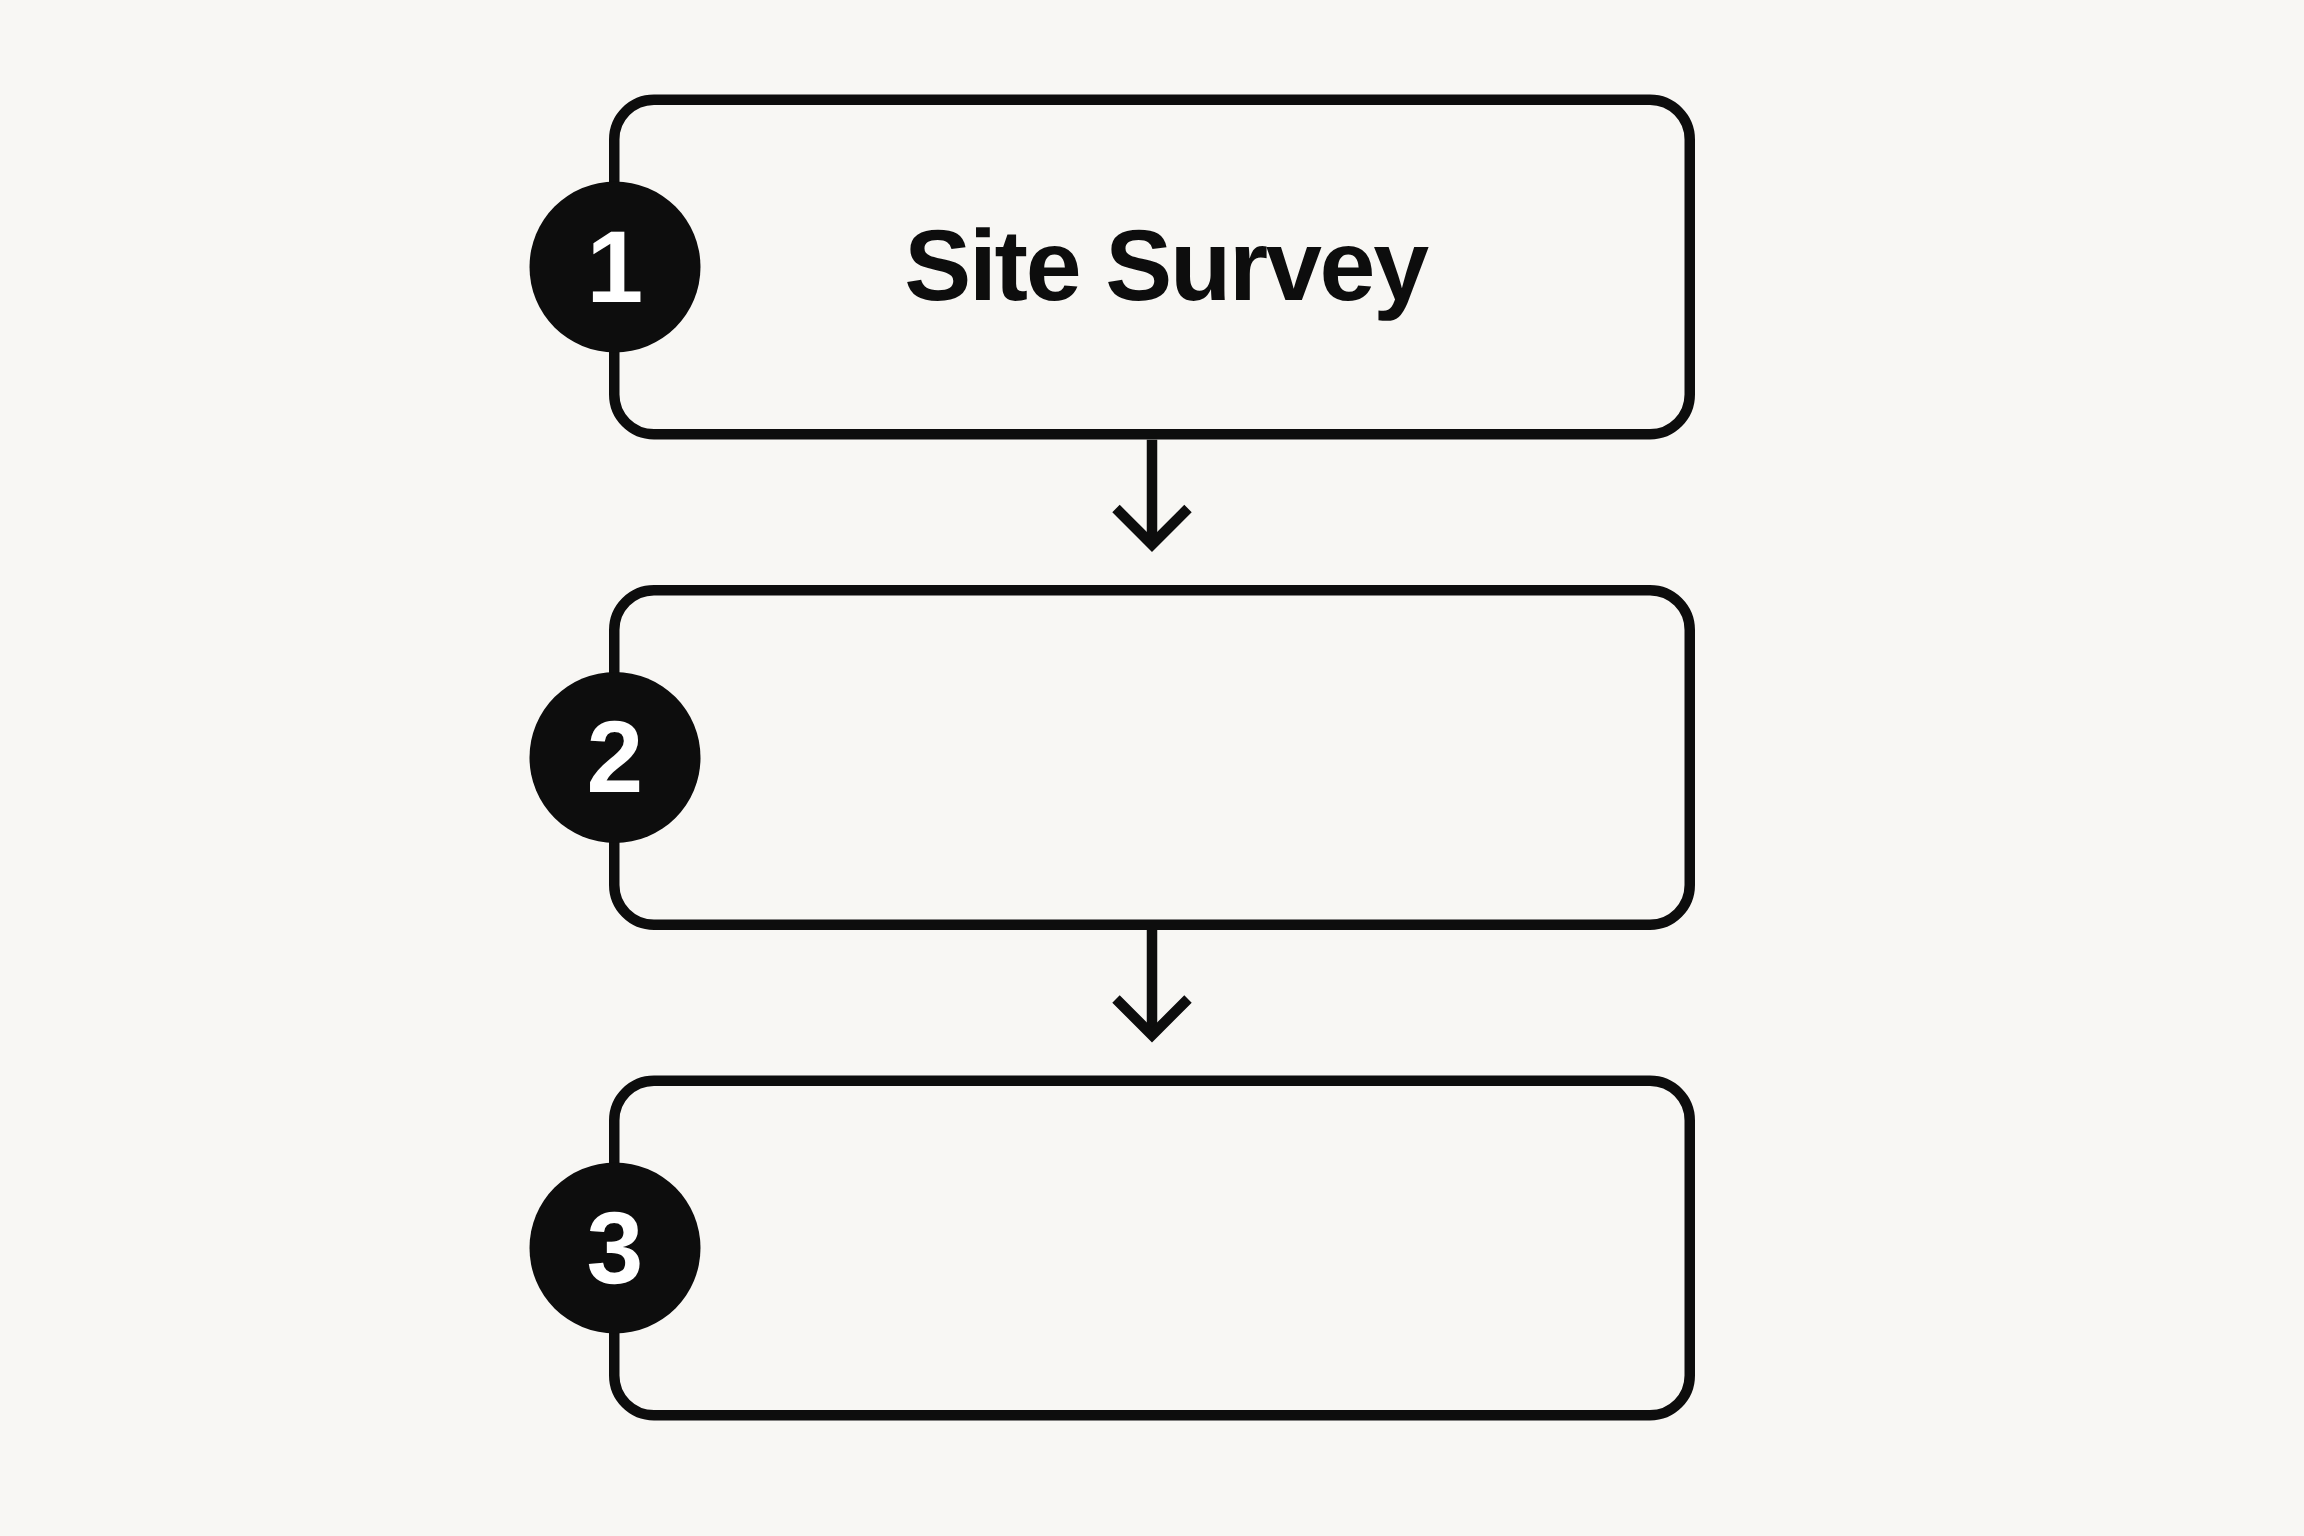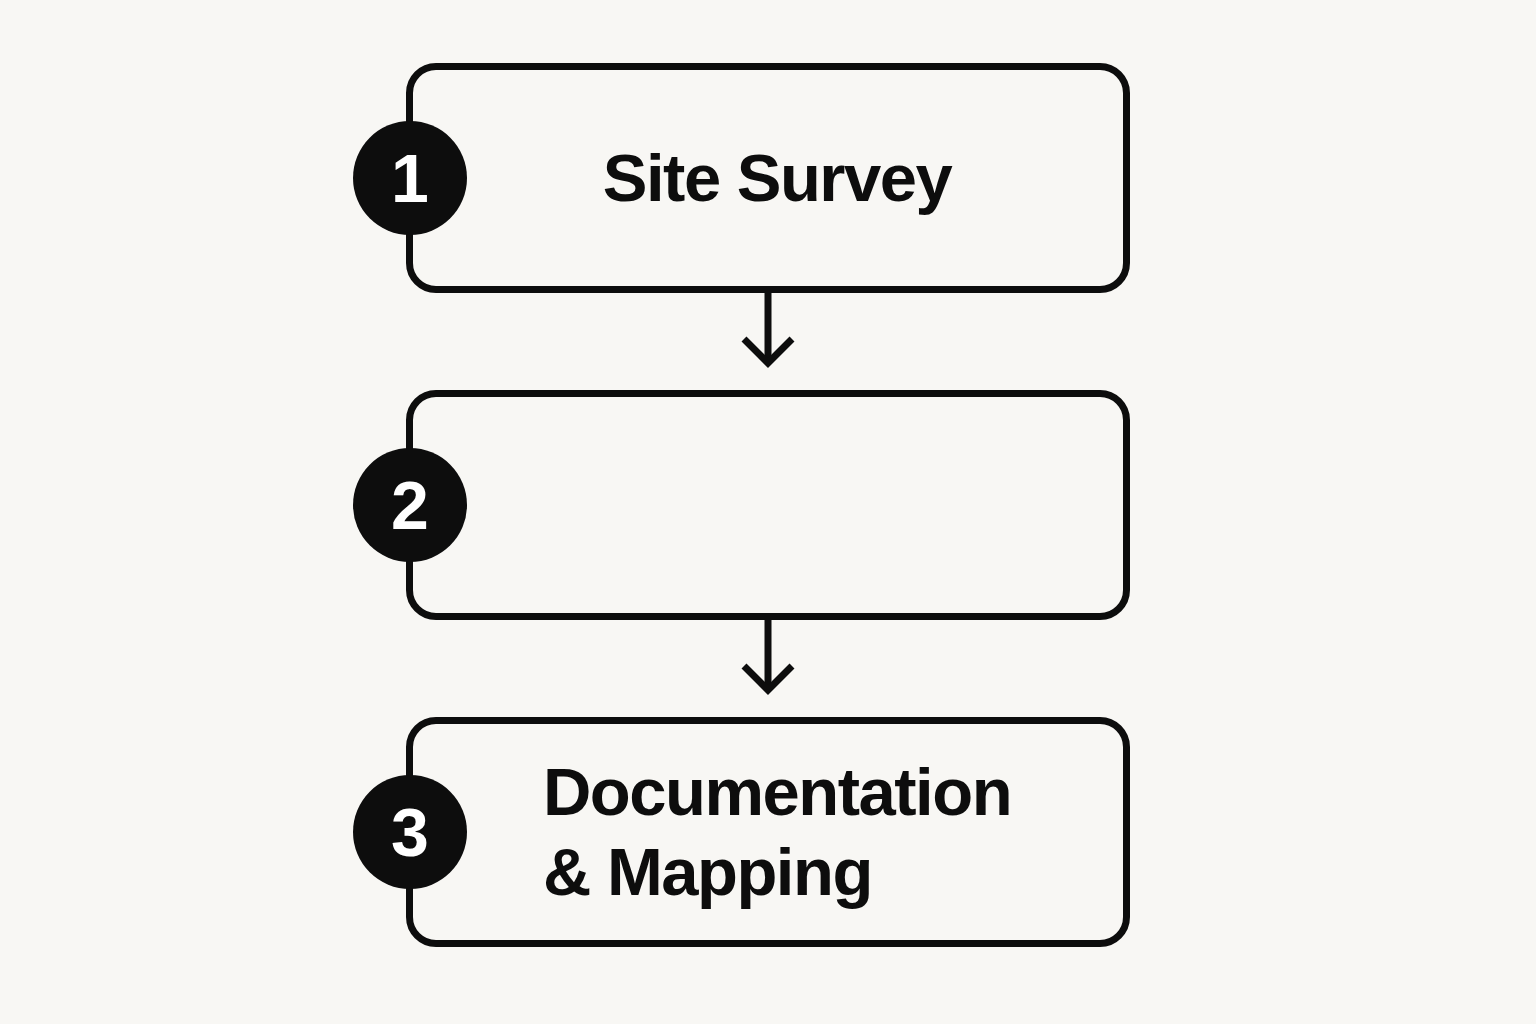--- a/index.html
+++ b/index.html
@@ -49,21 +49,21 @@
     align-items: center;
     justify-content: center;
     font-size: 68px;
     font-weight: bold;
     line-height: 1;
   }
   .label {
     font-size: 67px;
     font-weight: bold;
     color: var(--ink);
-    text-align: left;
+    text-align: right;
     line-height: 1.2;
     letter-spacing: -1.5px;
     padding-left: 28px;
     padding-right: 10px;
     white-space: nowrap;
   }
   .label span { display: block; }
   .arrow-wrap {
     height: 97px;
     display: flex;
@@ -109,19 +109,15 @@
     <svg width="80" height="97" viewBox="0 0 80 97">
       <line class="arrow-stroke" x1="40" y1="0" x2="40" y2="68"></line>
       <polyline class="arrow-stroke" points="16,46 40,70 64,46"></polyline>
     </svg>
   </div>
 
   <div class="step">
     <div class="badge">
       <span>3</span>
     </div>
-    <div class="label">
-      <span>Documentation</span>
-      <span>&amp; Mapping</span>
-    </div>
   </div>
 
 </div>
 
 </body></html>

